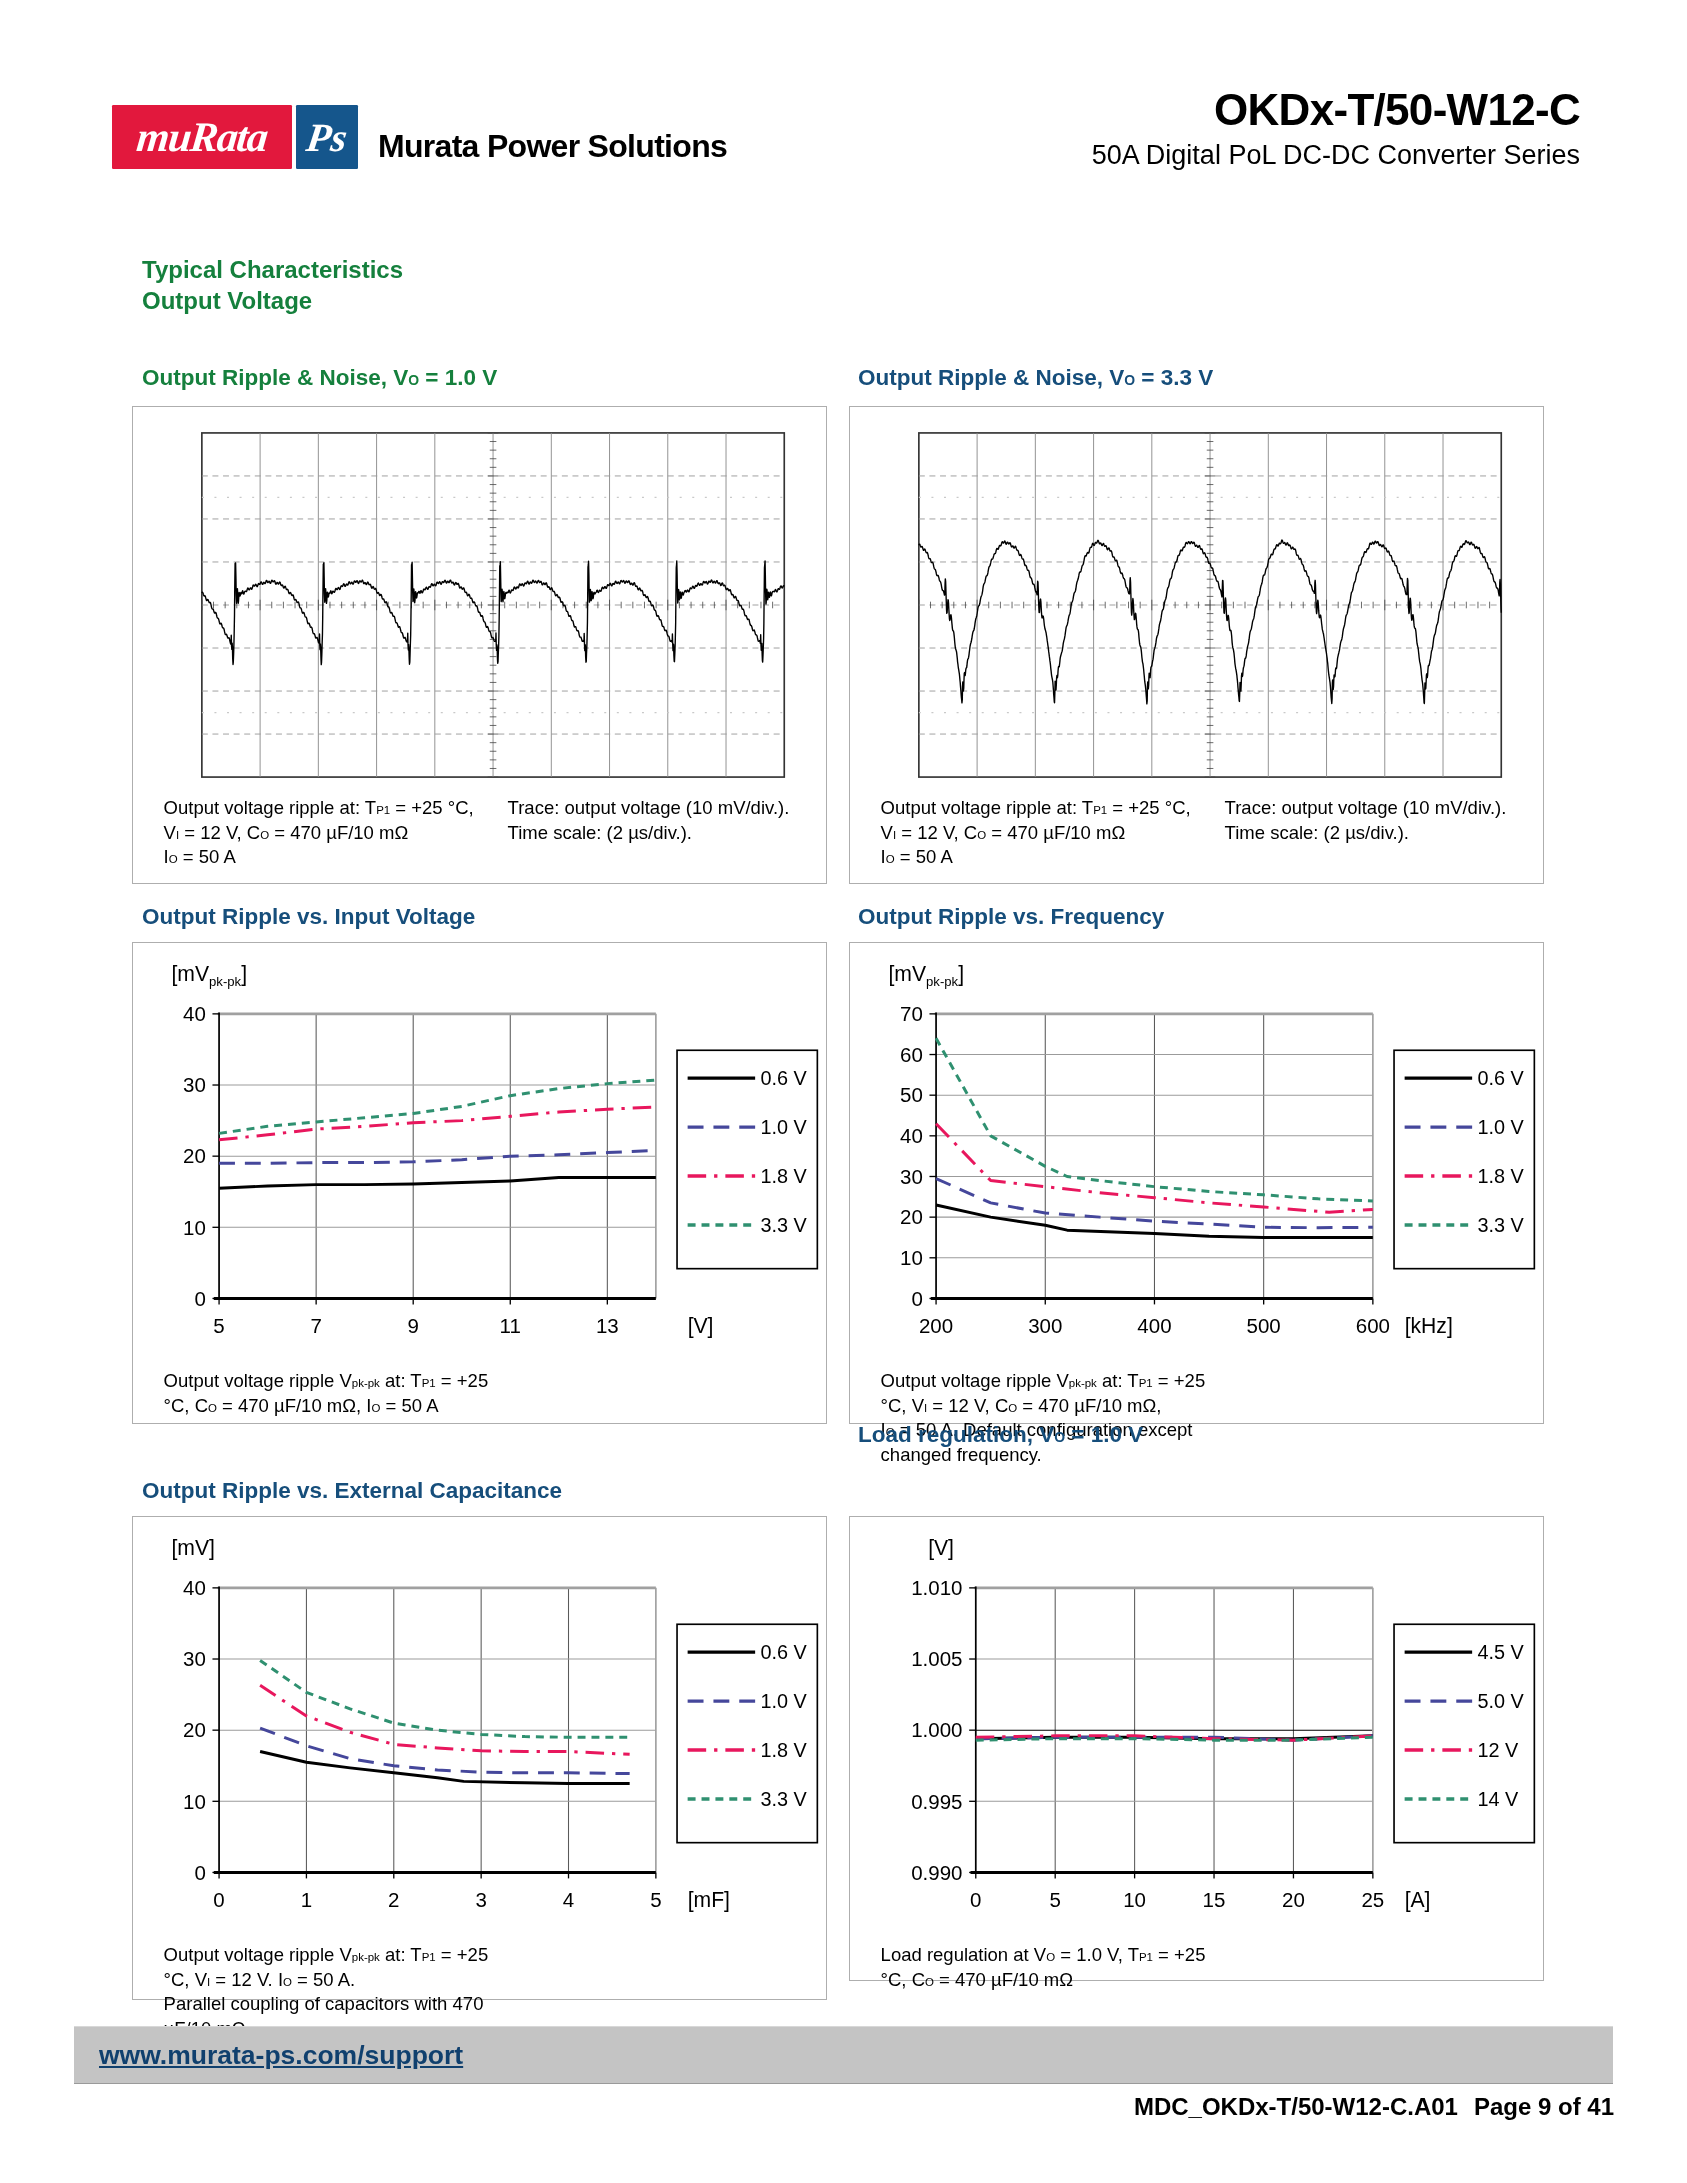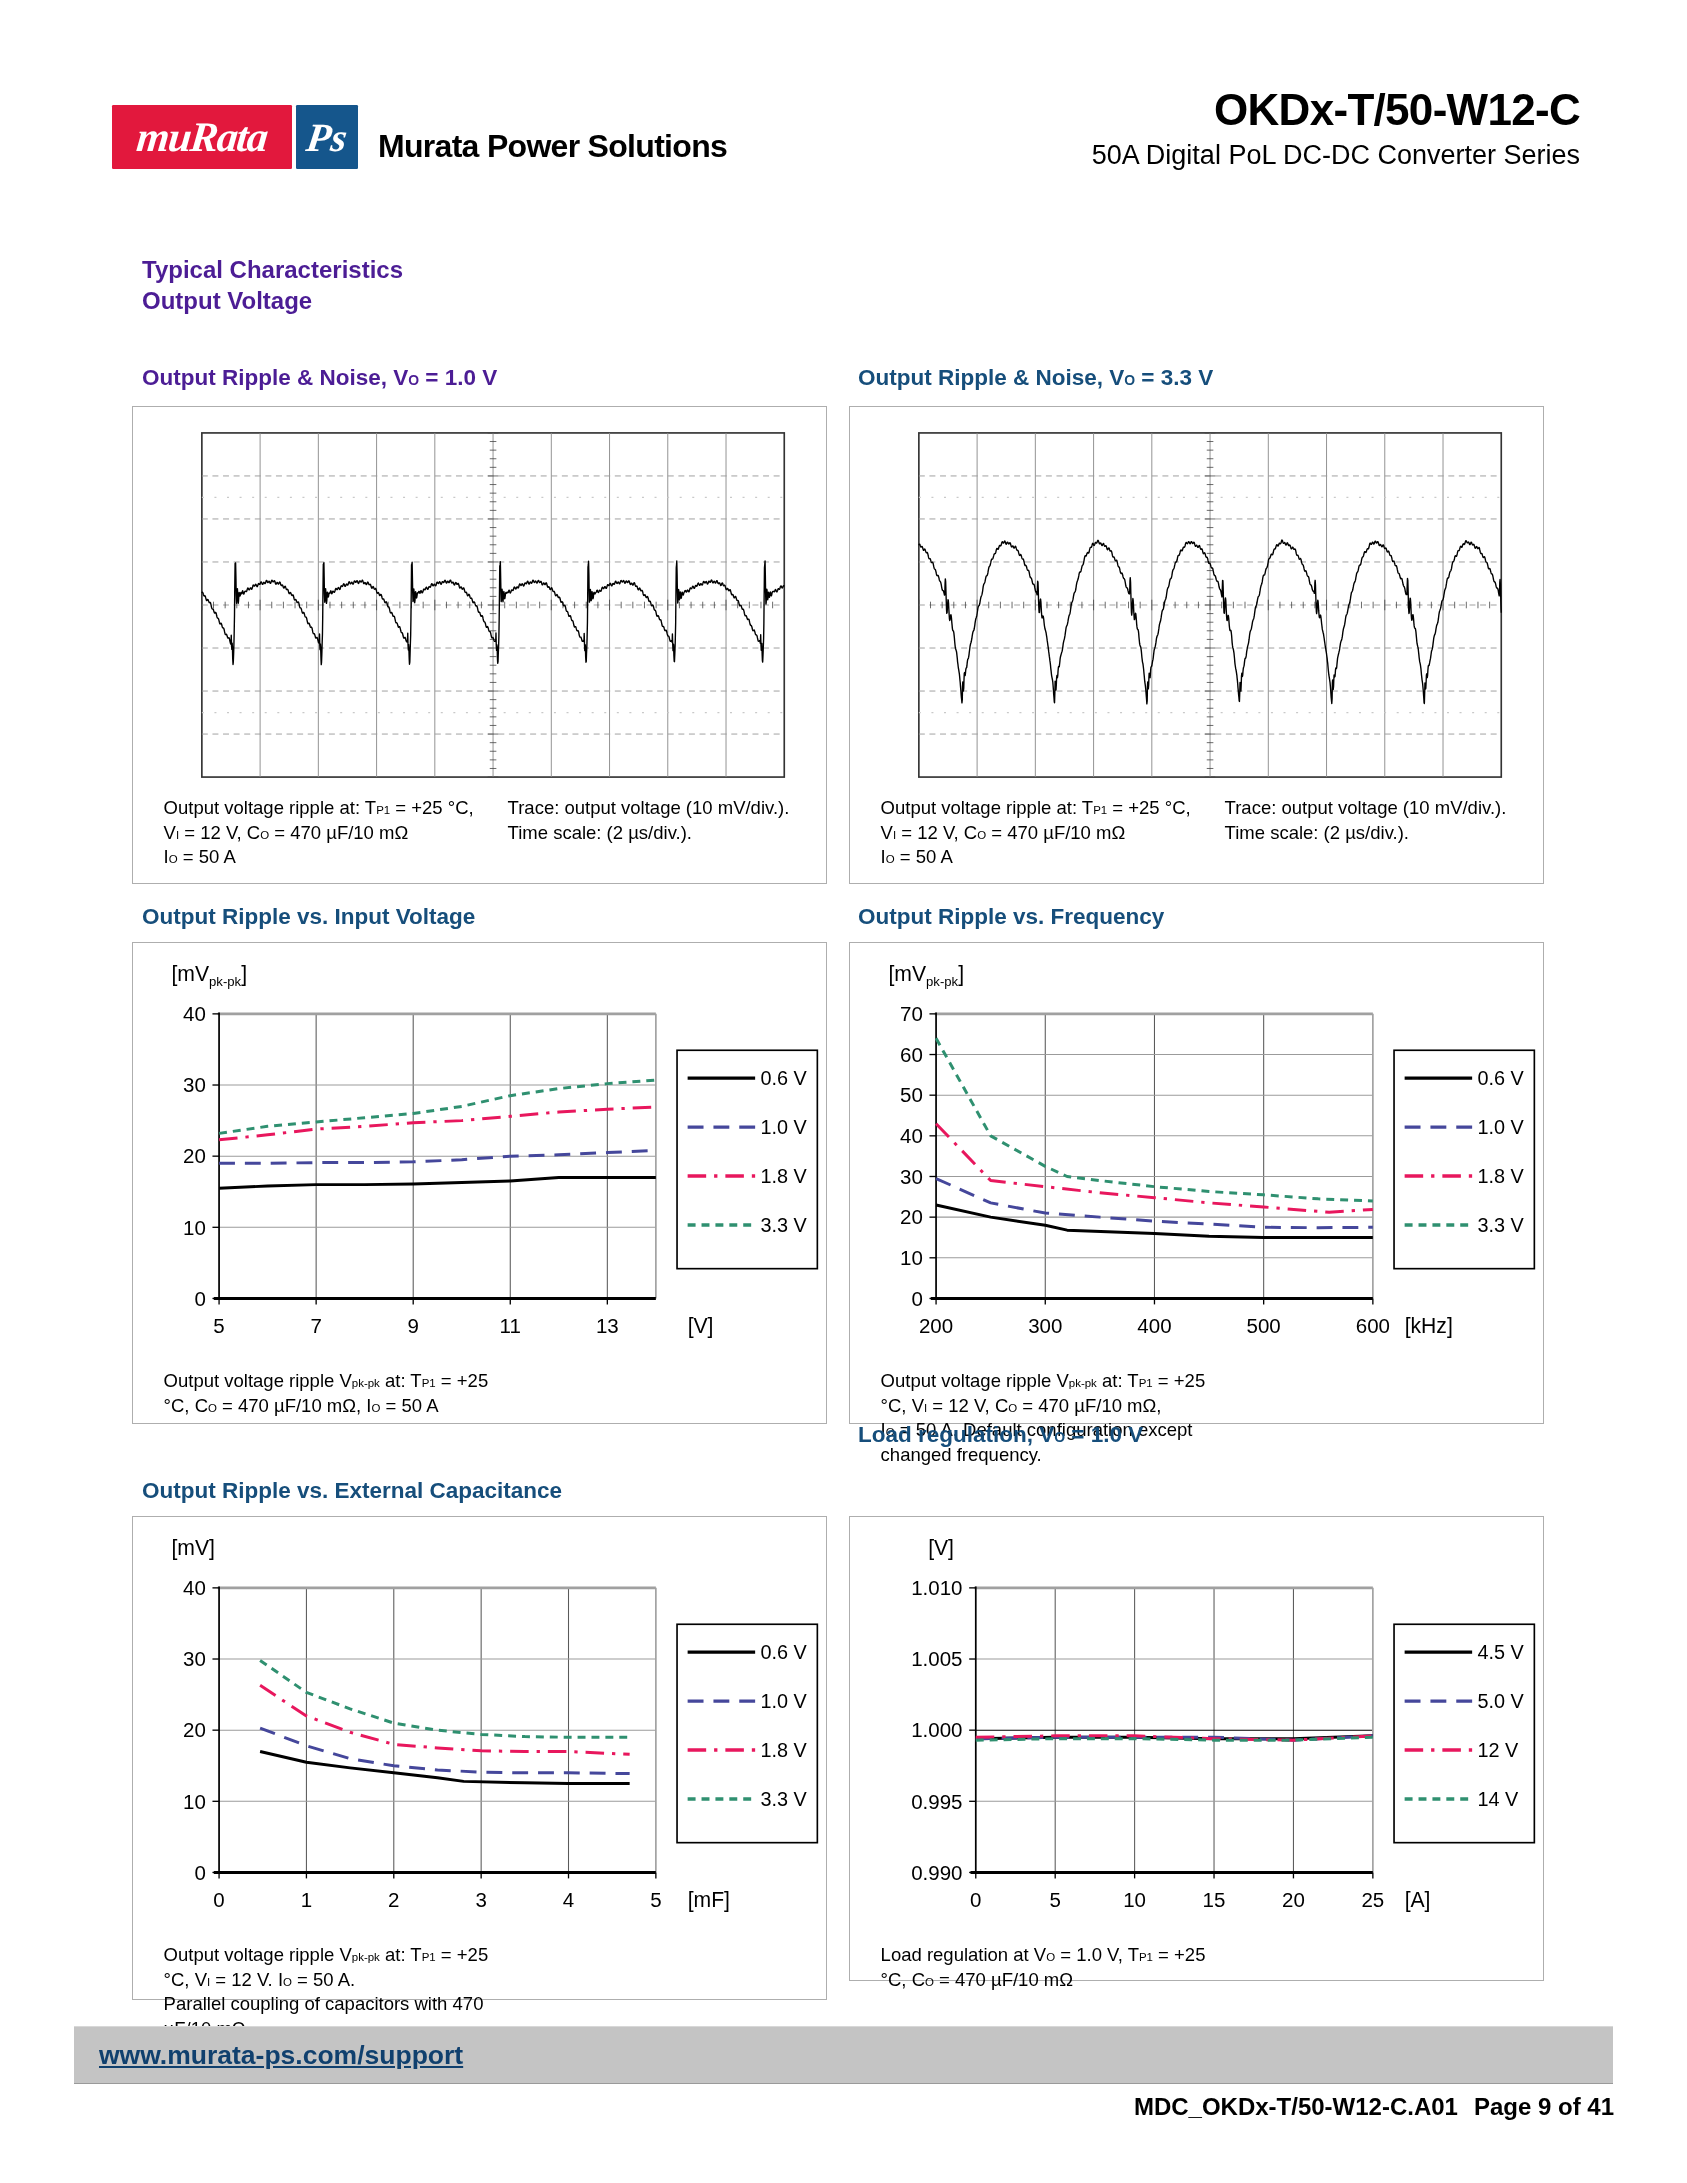--- a/index.html
+++ b/index.html
@@ -44,26 +44,26 @@
   <div class="logo-red" id="logo-red" style="background: rgb(226, 24, 61);">
     <span>muRata</span>
   </div>
   <div class="logo-ps" id="logo-ps" style="background: rgb(21, 86, 140);">
     <span>Ps</span>
   </div>
   <div class="company">Murata Power Solutions</div>
   <div class="product">OKDx-T/50-W12-C</div>
   <div class="series">50A Digital PoL DC-DC Converter Series</div>
 
-  <div class="section-heading hc" style="color: #4c1d95;">
+  <div class="section-heading hc" style="color: #15803d;">
     <div>Typical Characteristics</div>
     <div>Output Voltage</div>
   </div>
 
-  <div class="chart-title hc" style="left: 142px; top: 365px; color: #4c1d95;">Output Ripple &amp; Noise, V<sub>O</sub> = 1.0 V</div>
+  <div class="chart-title hc" style="left: 142px; top: 365px; color: #15803d;">Output Ripple &amp; Noise, V<sub>O</sub> = 1.0 V</div>
   <div class="panel" style="left:132px;top:406px;width:693px;height:476px;">
     <svg width="691" height="364" viewBox="0 0 1044 550" style="margin-top:16px;">
         <rect x="104" y="15" width="880" height="520" fill="#fff" stroke="#333" stroke-width="2.5"></rect>
         <line x1="192" y1="15" x2="192" y2="535" stroke="#8a8a8a" stroke-width="1.4"></line>
         <line x1="280" y1="15" x2="280" y2="535" stroke="#8a8a8a" stroke-width="1.4"></line>
         <line x1="368" y1="15" x2="368" y2="535" stroke="#8a8a8a" stroke-width="1.4"></line>
         <line x1="456" y1="15" x2="456" y2="535" stroke="#8a8a8a" stroke-width="1.4"></line>
         <line x1="544" y1="15" x2="544" y2="535" stroke="#8a8a8a" stroke-width="1.4"></line>
         <line x1="632" y1="15" x2="632" y2="535" stroke="#8a8a8a" stroke-width="1.4"></line>
         <line x1="720" y1="15" x2="720" y2="535" stroke="#8a8a8a" stroke-width="1.4"></line>

